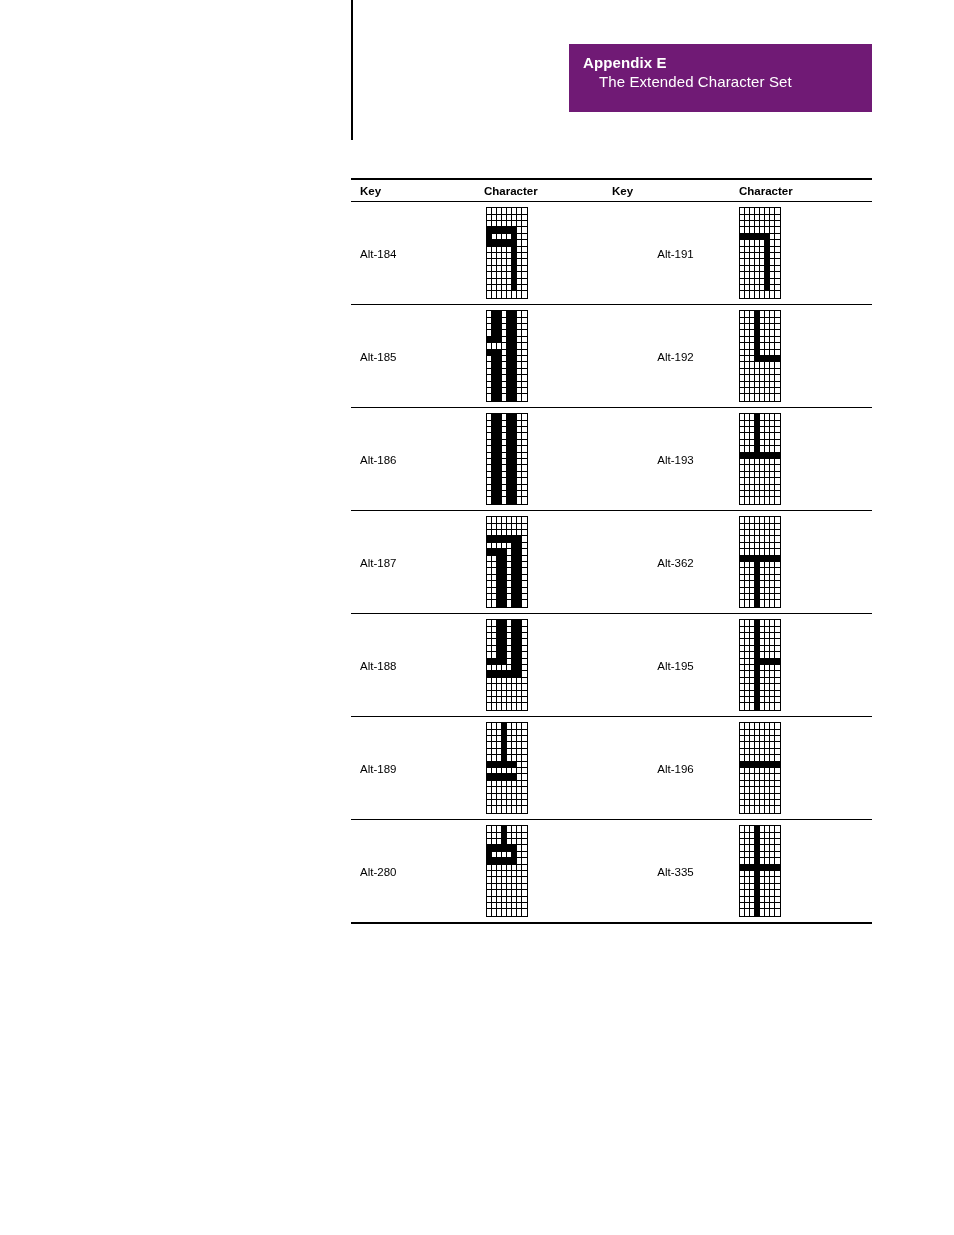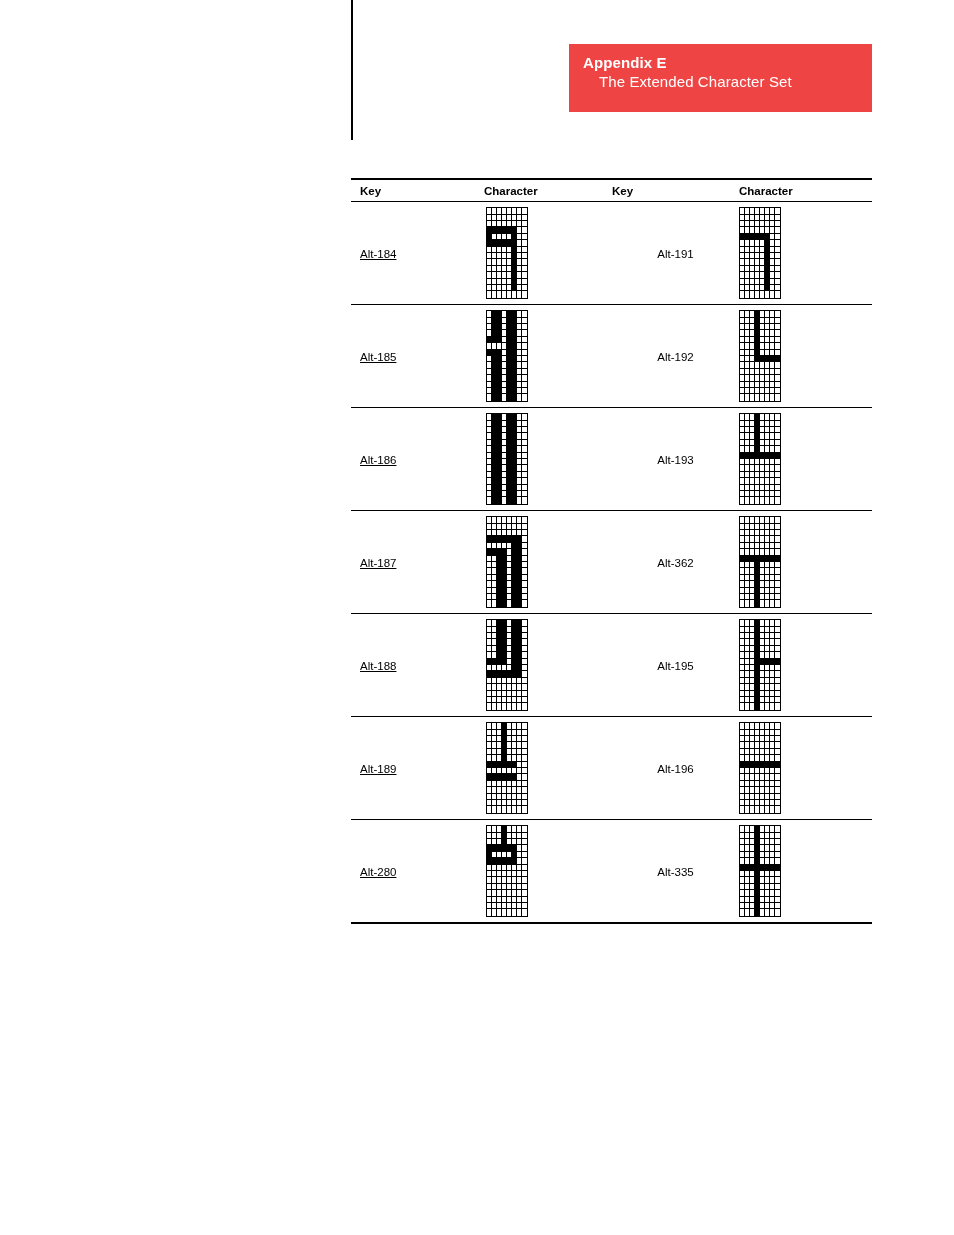--- a/index.html
+++ b/index.html
@@ -27,21 +27,21 @@
     background: #000000;
   }
 
   
   #appendix-banner {
     position: absolute;
     left: 569px;
     top: 44px;
     width: 303px;
     height: 68px;
-    background: #ef4444;
+    background: #701a75;
     color: #ffffff;
     box-sizing: border-box;
     padding: 9px 14px 0 14px;
   }
   #appendix-banner .banner-title {
     font-size: 15px;
     font-weight: bold;
     line-height: 19px;
     letter-spacing: 0.1px;
   }
@@ -97,21 +97,21 @@
     font-weight: normal;
     color: #000000;
     white-space: nowrap;
   }
 
   .thead-row .cell-key   { padding-left: 9px; }
   .thead-row .cell-char  { padding-left: 0px; }
   .thead-row .cell-key2  { padding-left: 0px; }
   .thead-row .cell-char2 { padding-left: 0px; }
 
-  .body-row .cell-key   { padding-left: 9px; text-decoration: underline; }
+  .body-row .cell-key   { padding-left: 9px; }
   .body-row .cell-key2  { padding-left: 0px; text-align: center; }
 
   
   .glyph {
     display: grid;
     grid-template-columns: repeat(8, 5px);
     grid-template-rows: repeat(14, 6.4px);
     width: 40px;
     border: 1px solid #000000;
     box-sizing: content-box;

